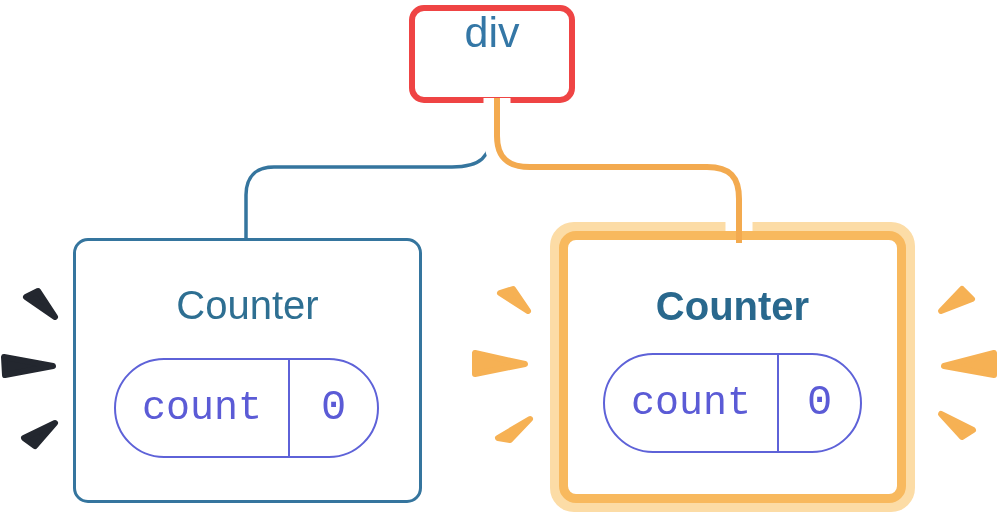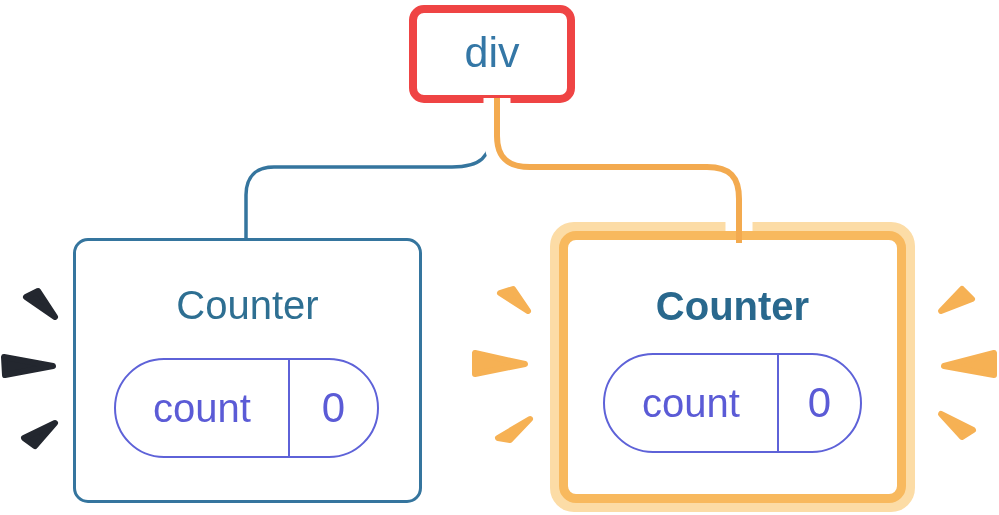--- a/index.html
+++ b/index.html
@@ -12,23 +12,23 @@
     width:999px;height:515px;
     background:#ffffff;
     overflow:hidden;
   }
   
   .root-node{
     position:absolute;left:409px;top:5px;
     width:166px;height:98px;
     box-sizing:border-box;
     background:#ffffff;
-    border:8px solid #ef4444;
+    border:6px solid #ef4444;
     border-radius:15px;
-    display:flex;align-items:center;justify-content:center;
+    display:flex;justify-content:center;
   }
   .root-label{
     font-size:43px;line-height:1;
     color:#3477A6;
     padding-bottom:4px;
   }
   
   .counter-left{
     position:absolute;left:73px;top:238px;
     width:349px;height:265px;
@@ -67,20 +67,21 @@
   }
   .counter-right .state-pill{ position:absolute;left:53px;top:131px; }
   
   .state-pill{
     display:flex;
     width:265px;height:100px;
     box-sizing:border-box;
     background:#ffffff;
     border:2.5px solid #5E62D8;
     border-radius:50px;
+    font-family:Liberation Mono, monospace;
   }
   .counter-right .state-pill{ width:259px; }
   .pill-key{
     flex:0 0 172px;
     display:flex;align-items:center;justify-content:center;
     border-right:2.5px solid #5E62D8;
     font-size:40px;color:#5B5BD6;
   }
   .pill-value{
     flex:1 1 auto;

